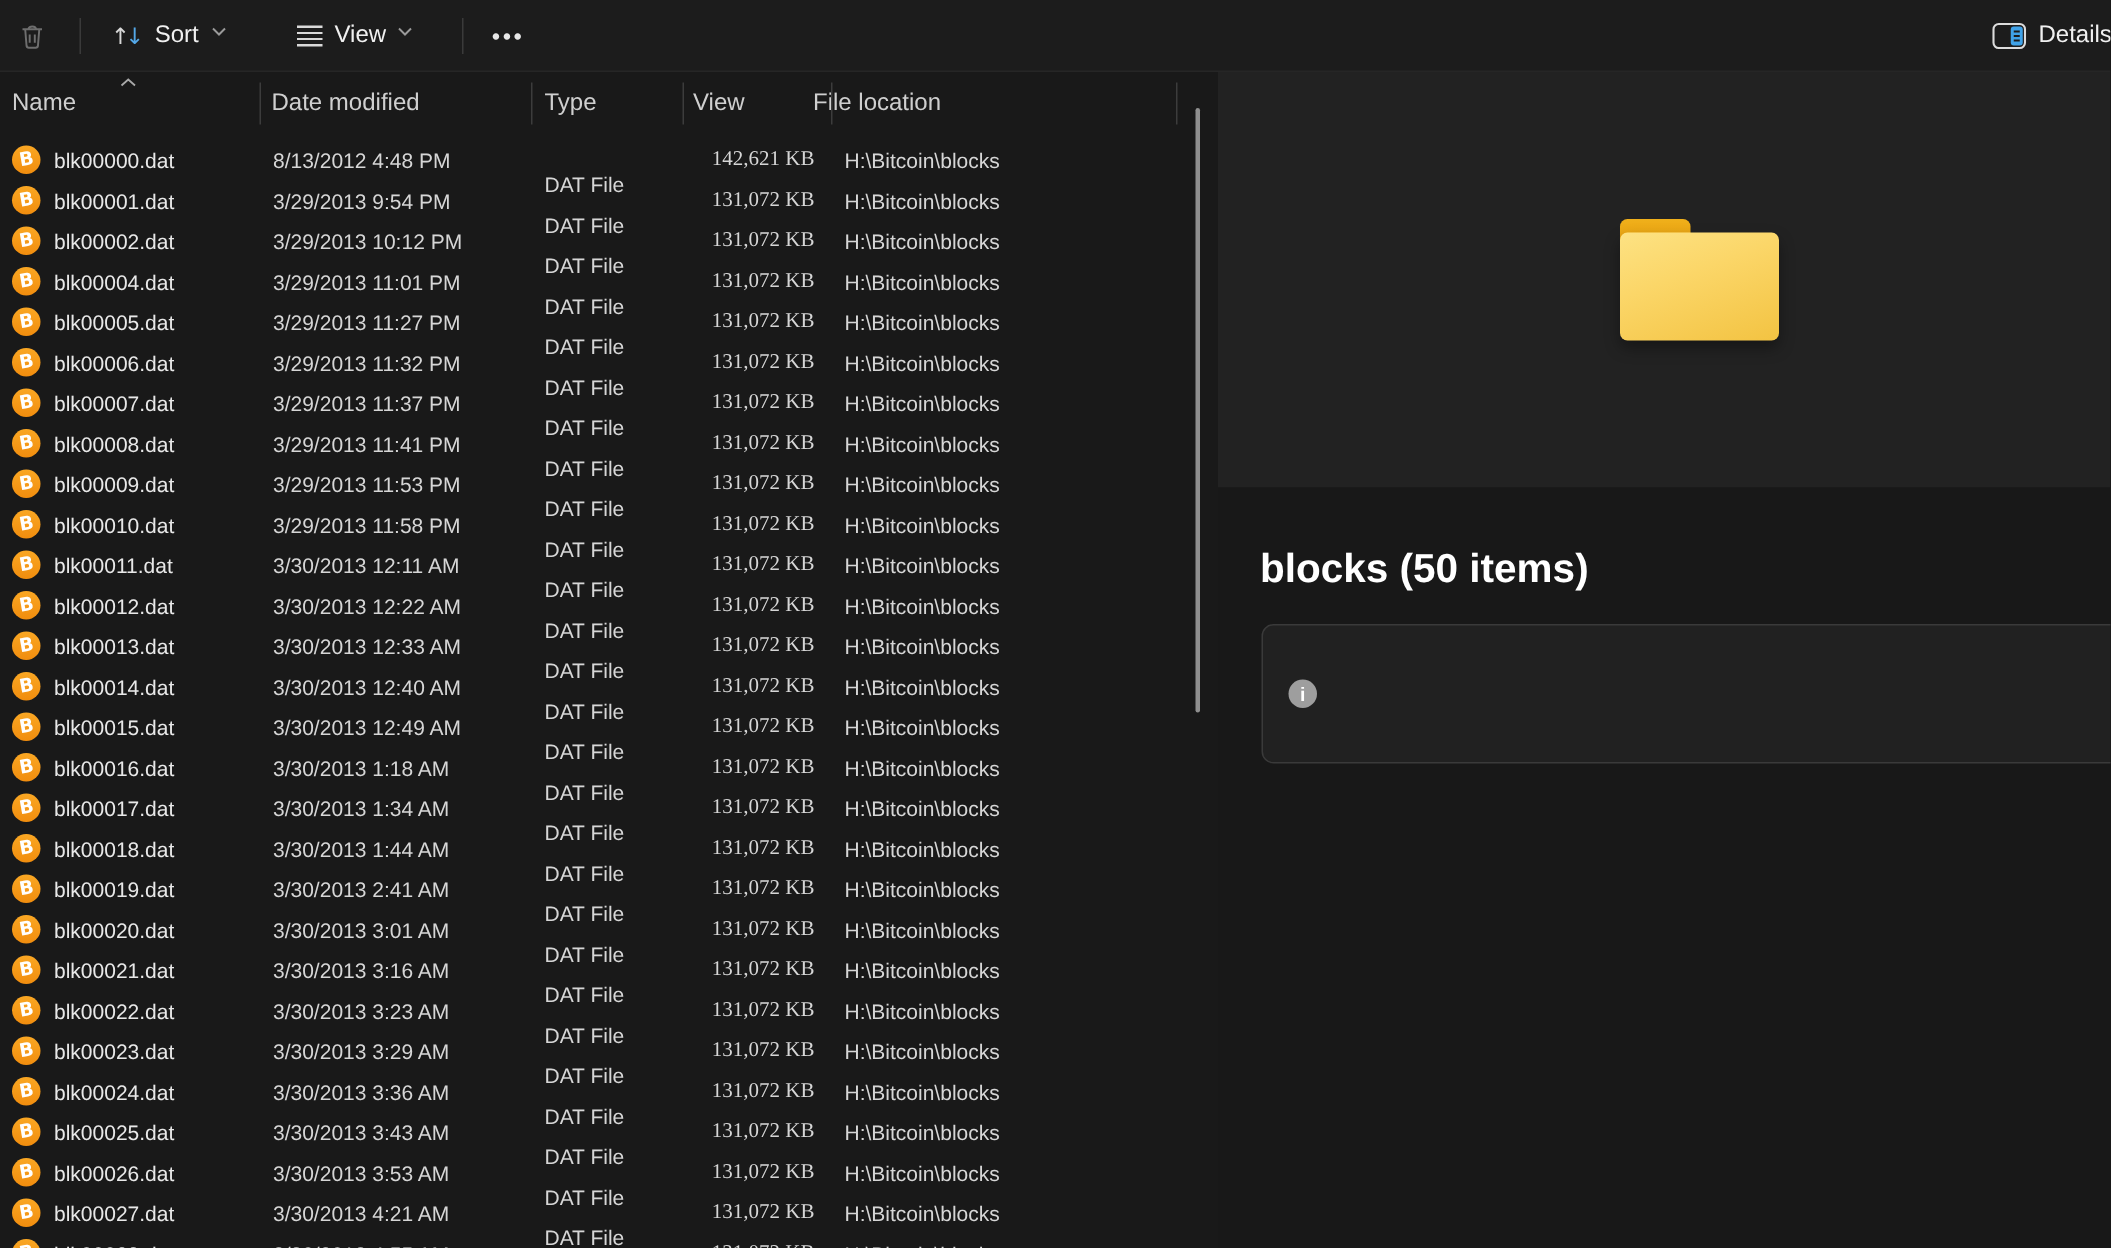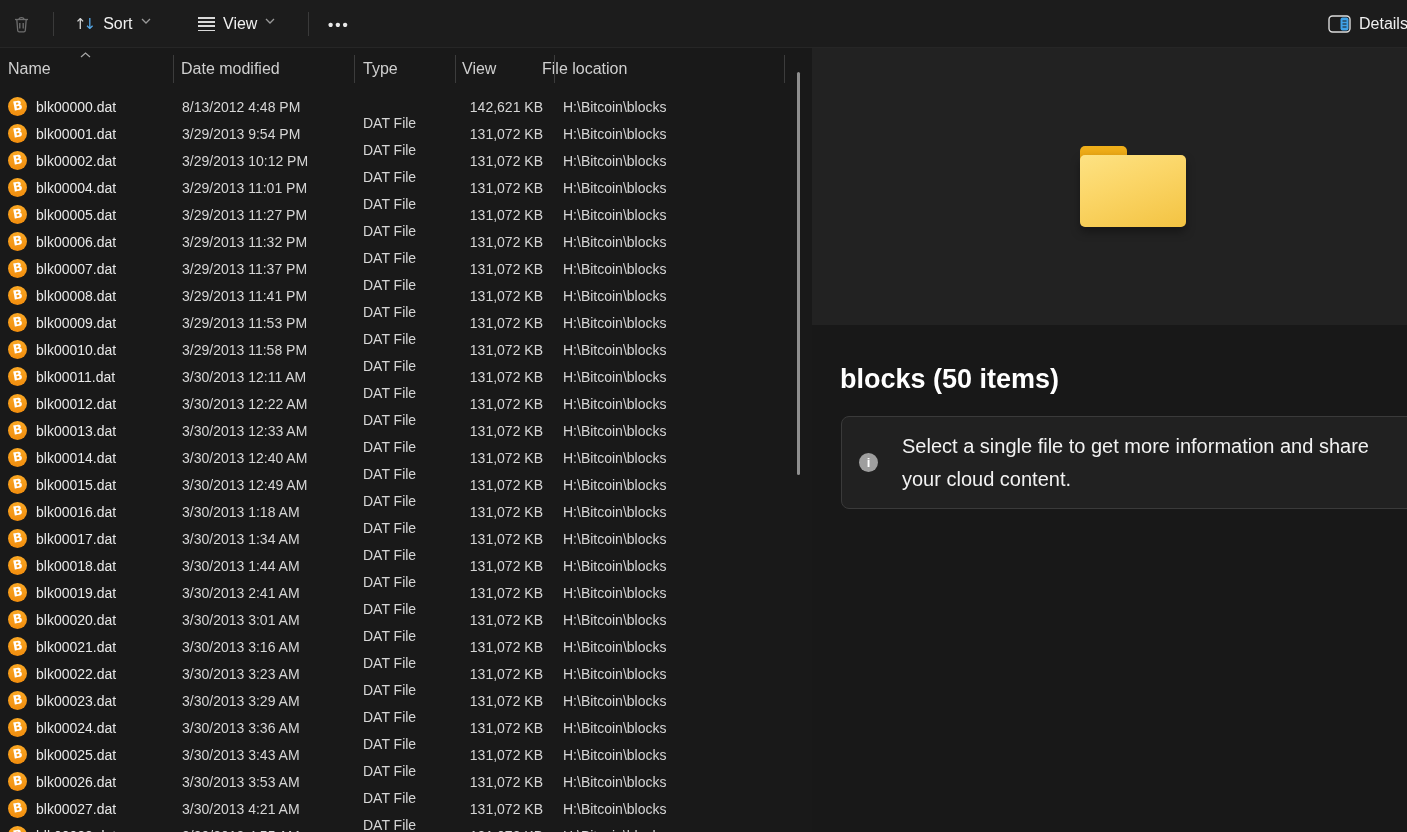--- a/index.html
+++ b/index.html
@@ -39,21 +39,21 @@
   }
   .hdiv { position:absolute; top:6px; width:1px; height:28px; background:#3c3c3c; }
   .name-caret { position:absolute; left:80px; top:3px; }
   
   .rows { position:absolute; top:93px; left:0; width:790px; height:739px; overflow:hidden; }
   .row { position:relative; height:27px; }
   .c { position:absolute; top:0; height:27px; display:flex; align-items:center; font-size:14px; color:#d6d6d6; white-space:nowrap; }
   .name-cell { left:8px; width:160px; gap:9px; color:#e8e8e8; }
   .c-date { left:182px; width:170px; }
   .c-type { left:363px; width:90px;margin-top:16px; }
-  .c-size { left:455px; width:88px; justify-content:flex-end; }
+  .c-size { left:455px; width:88px; justify-content:flex-end;font-family:Liberation Serif, serif; }
   .c-loc  { left:563px; width:225px;text-align:center; }
   .bicon {
     width:19px; height:19px; border-radius:50%; flex:0 0 19px;
     background:linear-gradient(180deg,#faa723,#f18d0e);
     display:flex; align-items:center; justify-content:center;
   }
   .bglyph {
     color:#fff; font-size:12.5px; font-weight:bold; transform:rotate(-10deg);
     font-family:"DejaVu Sans", sans-serif; line-height:1;
   }
@@ -534,15 +534,14 @@
   <div class="folder-icon">
     <div class="folder-tab"></div>
     <div class="folder-body"></div>
   </div>
 </div>
 
 <div class="pane-bottom">
   <div class="pane-title">blocks (50 items)</div>
   <div class="info-card">
     <span class="info-icon">i</span>
-    <div class="info-text">Select a single file to get more information and share your cloud content.</div>
   </div>
 </div>
 
 </body></html>

